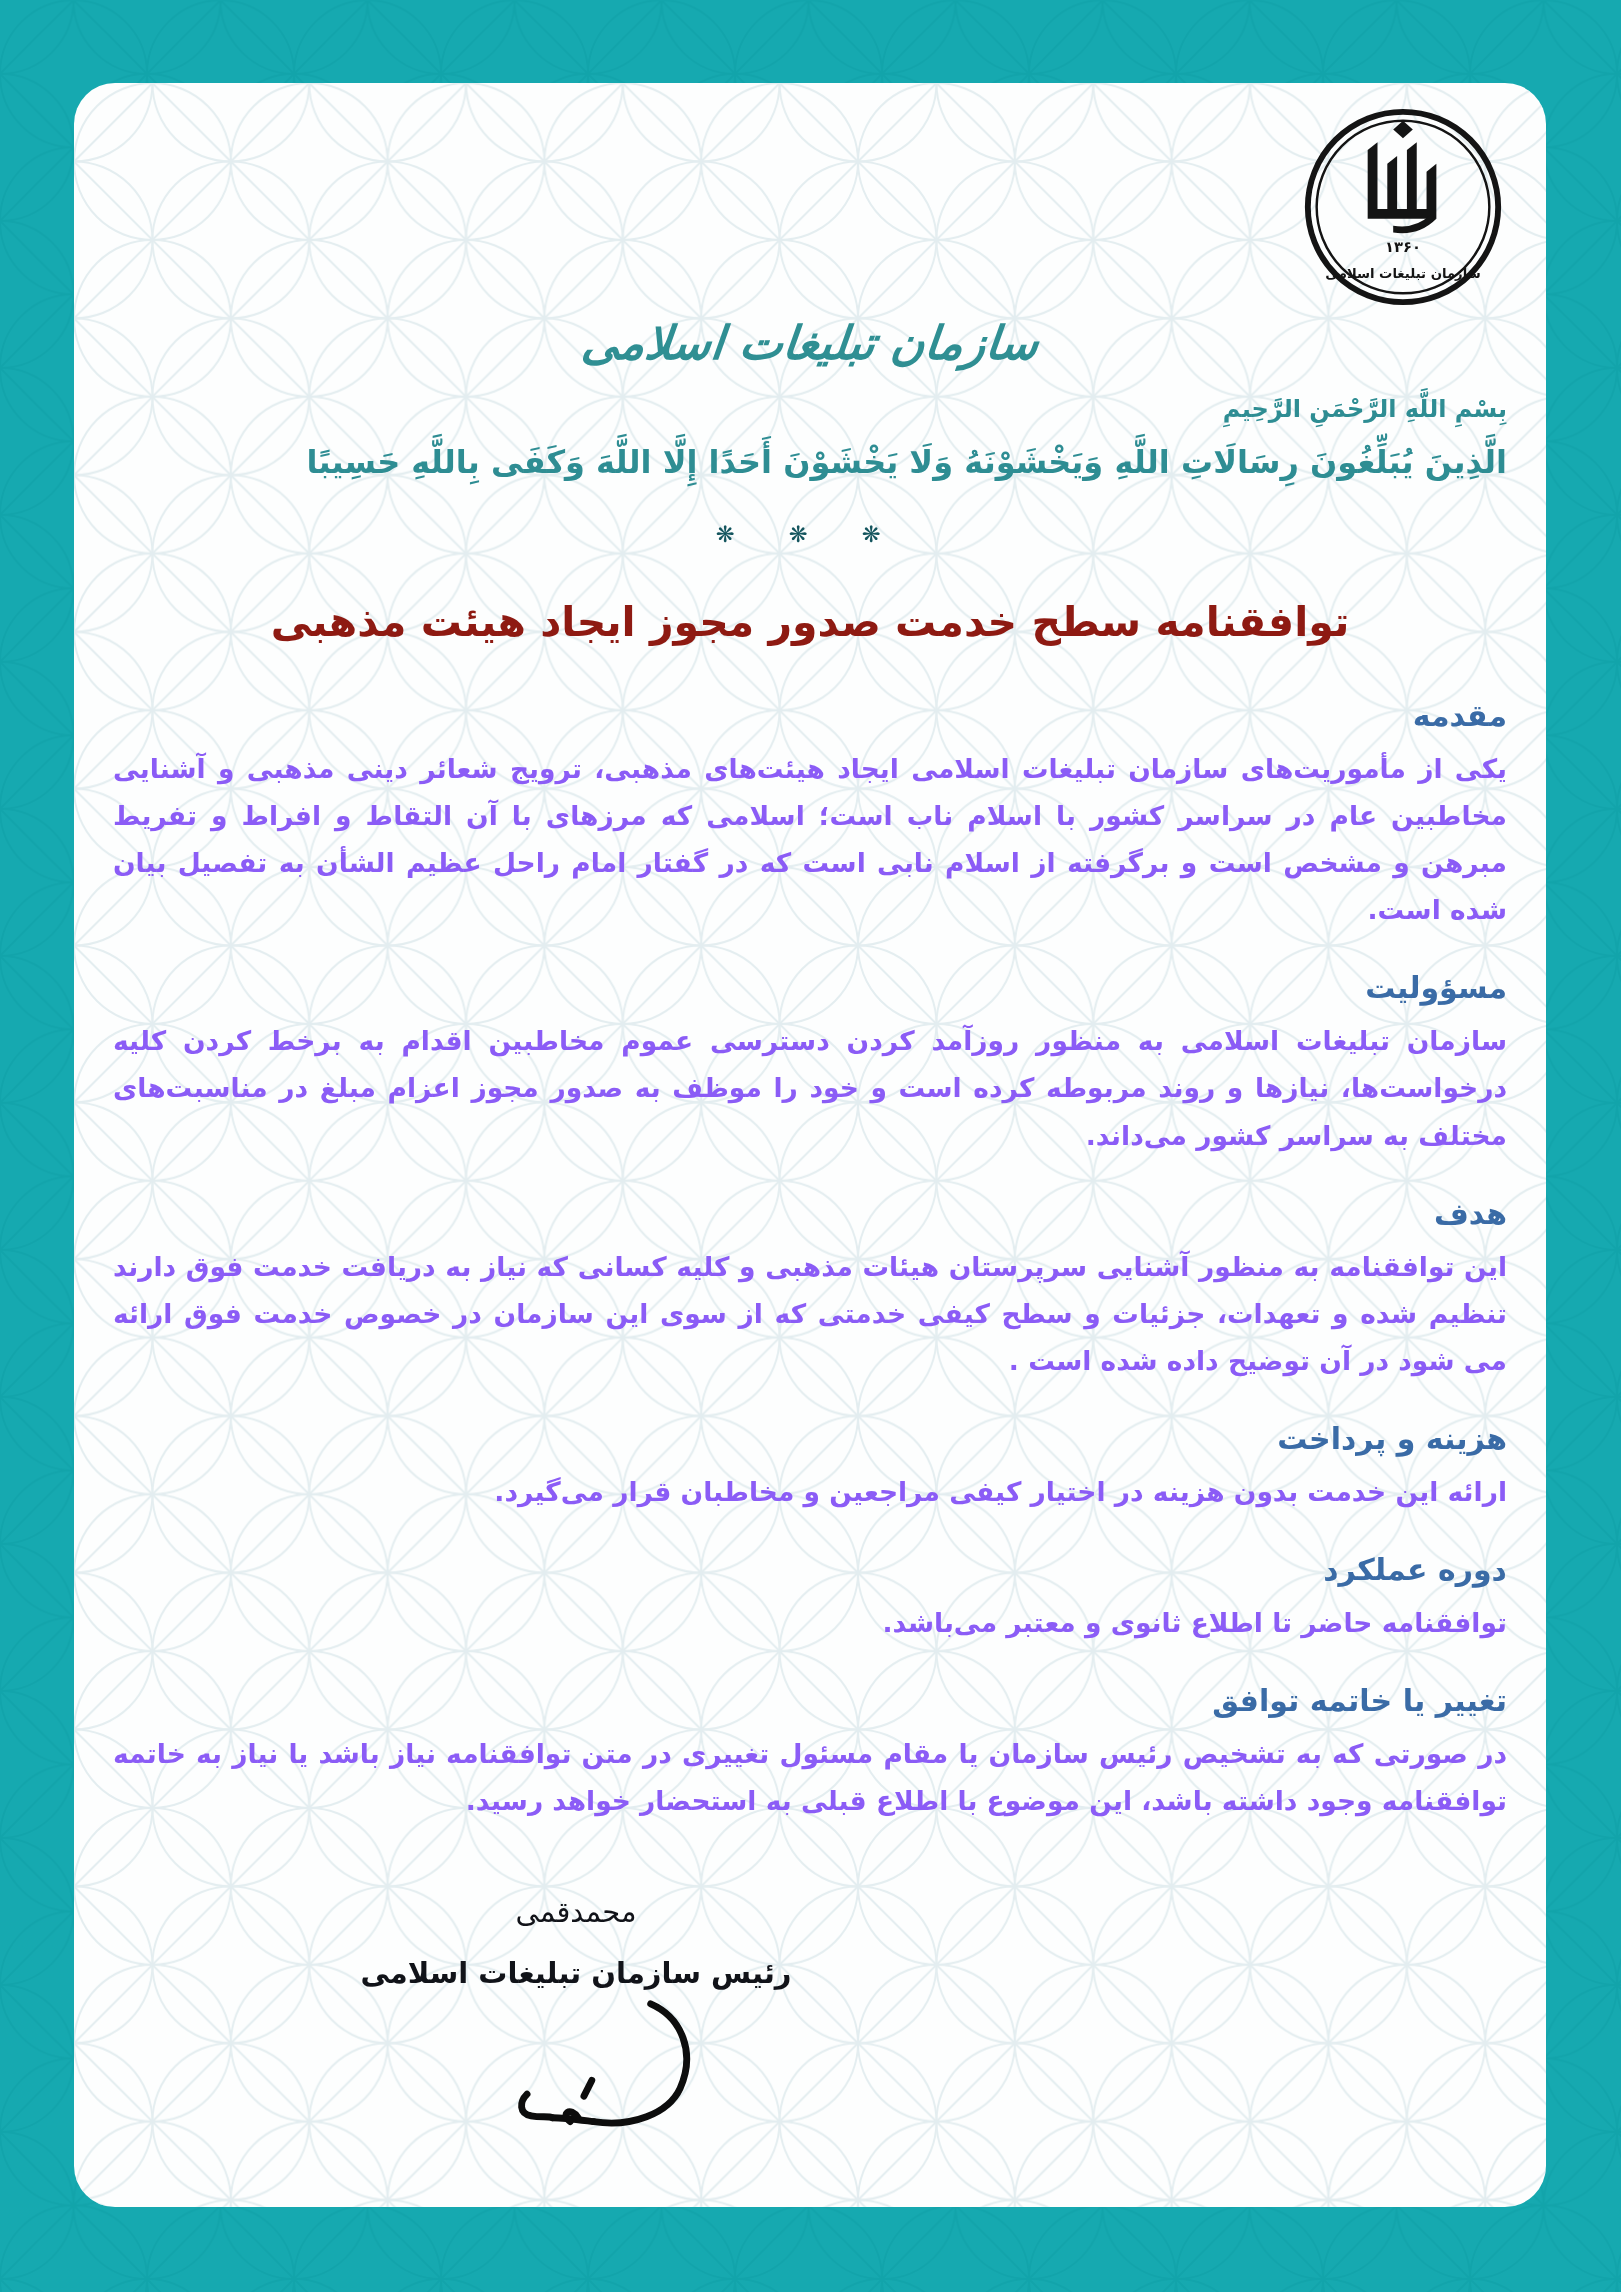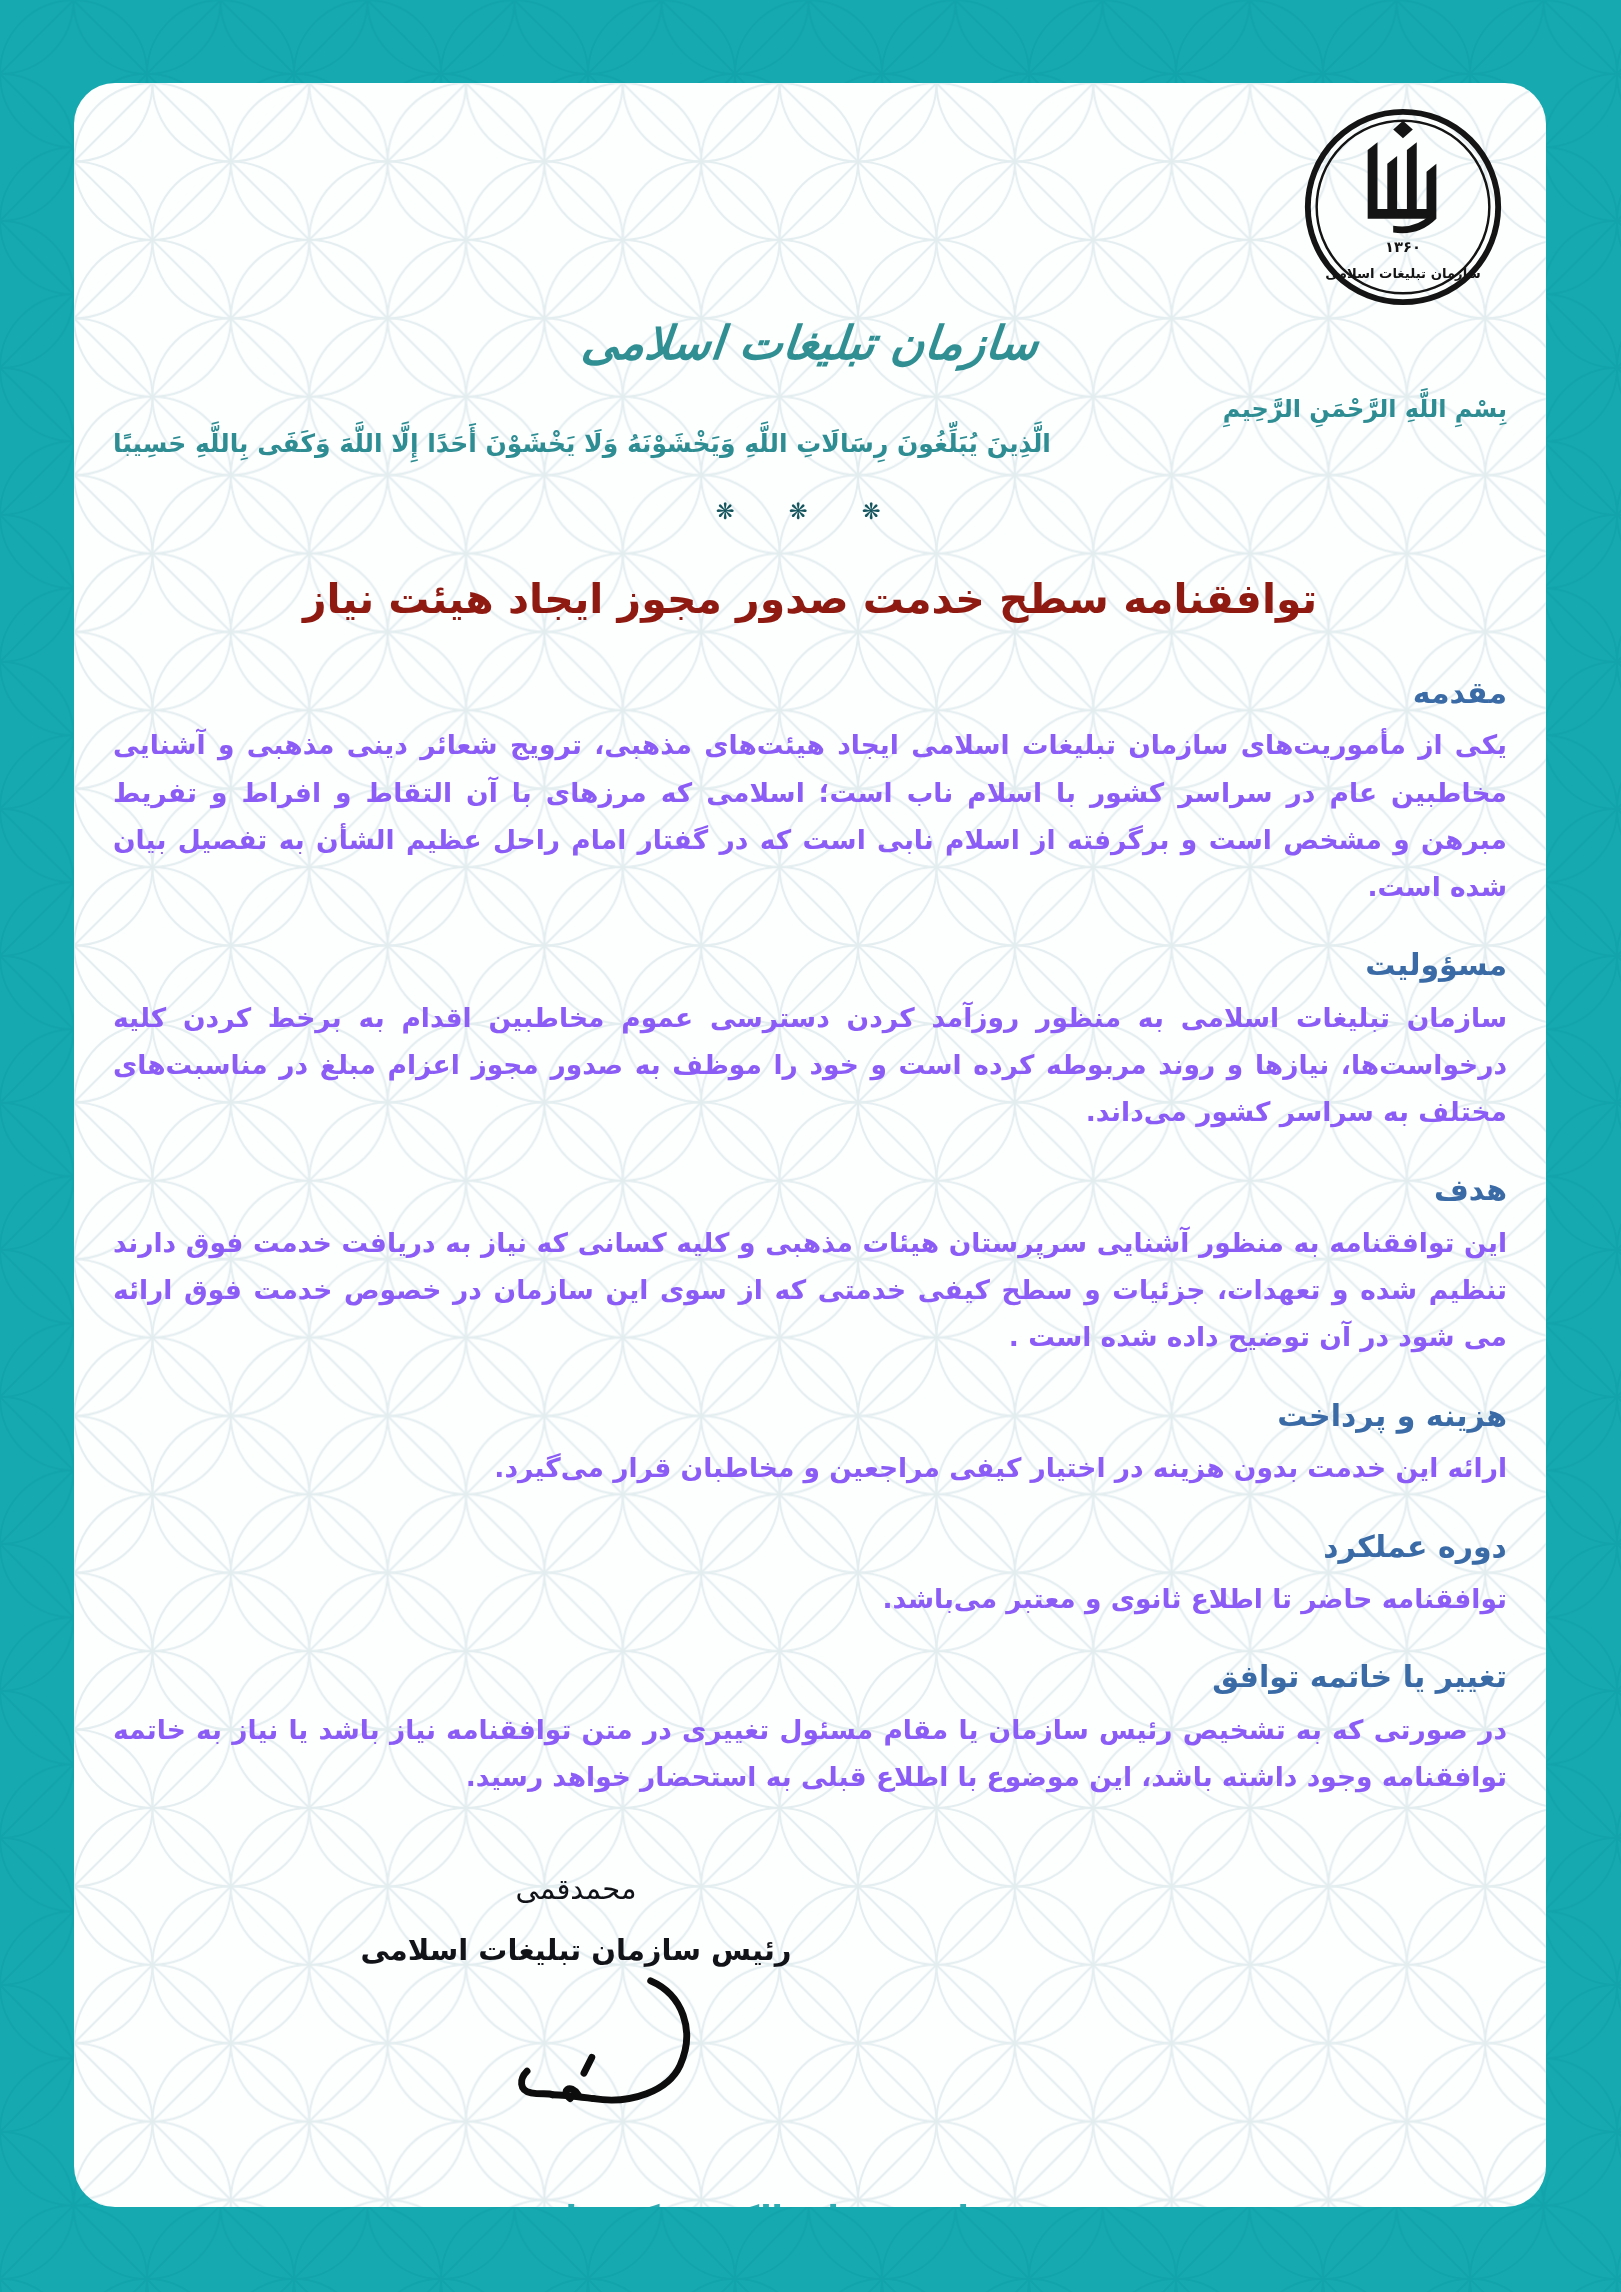--- a/index.html
+++ b/index.html
@@ -45,25 +45,25 @@
   }
   .bismillah{
     text-align:right;
     font-size:24px;
     font-weight:bold;
     color:#2e8d93;
     margin-top:21.6px;
     line-height:1.3;
   }
   .verse{
-    text-align:left;
-    font-size:25px;
+    text-align:right;
+    font-size:32px;
     font-weight:bold;
     color:#2e8d93;
-    margin-top:2px;
+    margin-top:16px;
     line-height:1.35;
   }
   .asterisks{
     text-align:center;
     font-size:22.5px;
     letter-spacing:23.5px;
     color:#14555e;
     margin-top:37px;
   }
   .doc-title{
@@ -177,21 +177,21 @@
         </svg>
       </div>
 
       <div class="calligraphy">سازمان تبلیغات اسلامی</div>
 
       <div class="bismillah">بِسْمِ اللَّهِ الرَّحْمَنِ الرَّحِيمِ</div>
       <div class="verse">الَّذِينَ يُبَلِّغُونَ رِسَالَاتِ اللَّهِ وَيَخْشَوْنَهُ وَلَا يَخْشَوْنَ أَحَدًا إِلَّا اللَّهَ وَكَفَى بِاللَّهِ حَسِيبًا</div>
 
       <div class="asterisks">❋ ❋ ❋</div>
 
-      <h1 class="doc-title">توافقنامه سطح خدمت صدور مجوز ایجاد هیئت نیاز</h1>
+      <h1 class="doc-title">توافقنامه سطح خدمت صدور مجوز ایجاد هیئت مذهبی</h1>
 
       <div class="sections">
 
         <div>
           <h2 class="section-heading">مقدمه</h2>
           <p class="section-body">یکی از مأموریت‌های سازمان تبلیغات اسلامی ایجاد هیئت‌های مذهبی، ترویج شعائر دینی مذهبی و آشنایی مخاطبین عام در سراسر کشور با اسلام ناب است؛ اسلامی که مرزهای با آن التقاط و افراط و تفریط مبرهن و مشخص است و برگرفته از اسلام نابی است که در گفتار امام راحل عظیم الشأن به تفصیل بیان شده است.</p>
         </div>
 
         <div>
           <h2 class="section-heading">مسؤولیت</h2>

